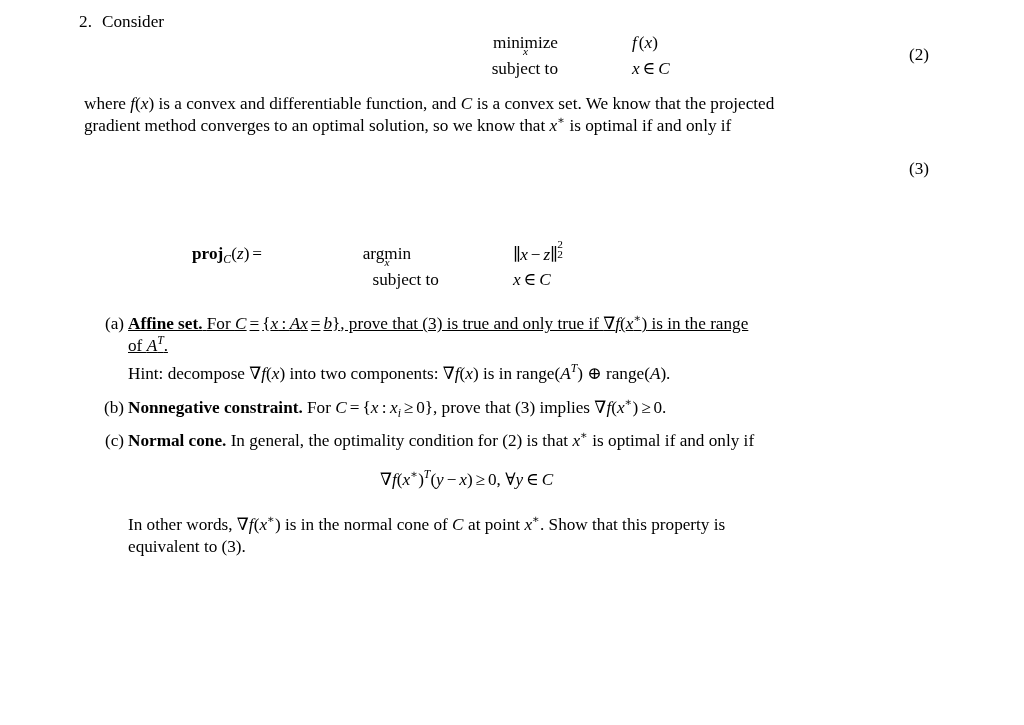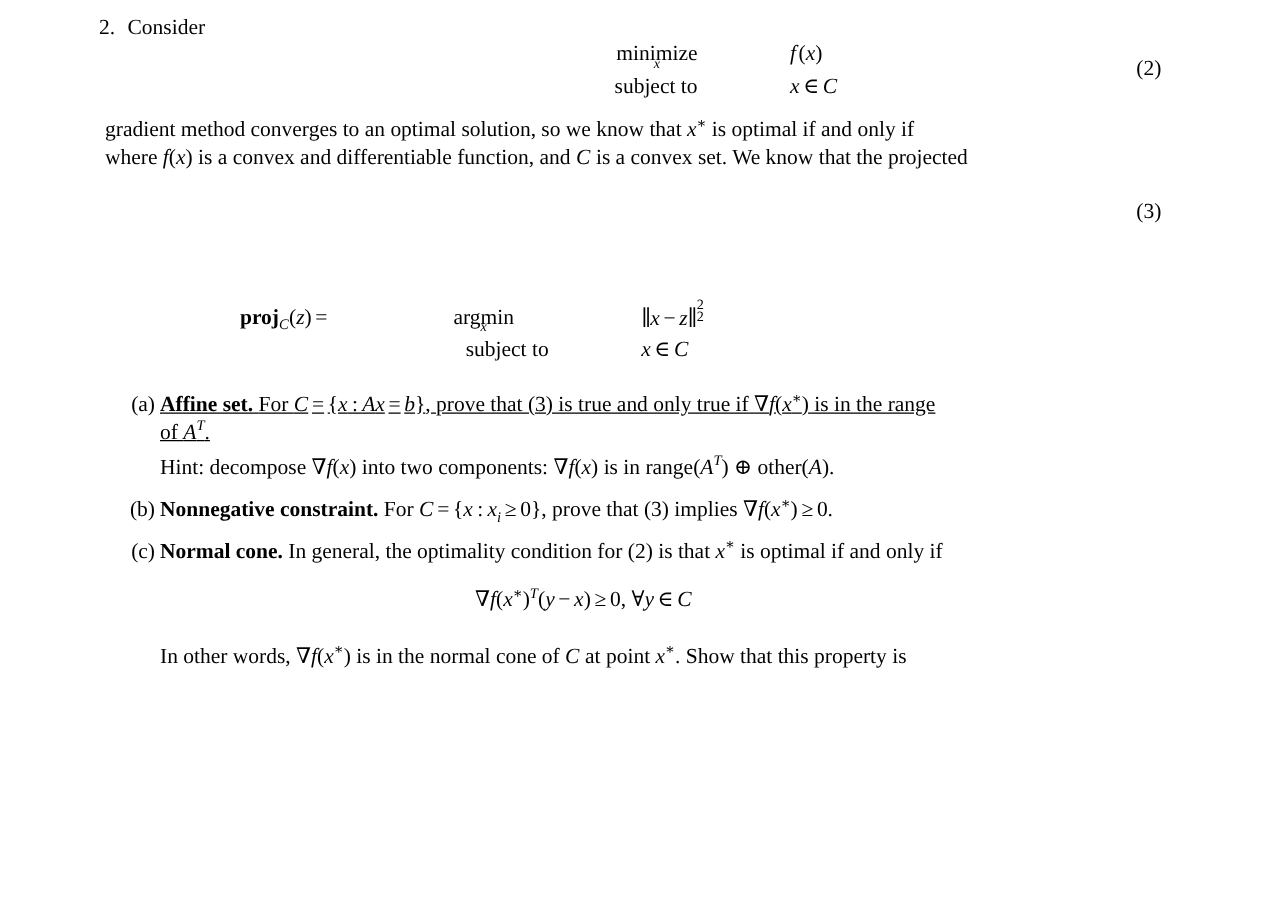--- a/index.html
+++ b/index.html
@@ -148,22 +148,22 @@
         <span class="mi">f</span><span class="thin"></span>(<span class="mi">x</span>)
       </div>
       <div style="height:26px;">
         <span class="mi">x</span><span class="op">∈</span><span class="cal">C</span>
       </div>
     </div>
   </div>
   <div class="eqnum" style="left:909px; top:44px;">(2)</div>
 
   <div class="para" style="left:84px; top:93px;">
+    <span class="para-line"><span>where </span><span class="mi">f</span>(<span class="mi">x</span><span>)</span><span> is a convex and differentiable function, and </span><span class="cal">C</span><span> is a convex set. We know that the projected</span></span>
     <span class="para-line"><span>gradient method converges to an optimal solution, so we know that </span><span class="mi">x</span><sup class="str">∗</sup><span> is optimal if and only if</span></span>
-    <span class="para-line"><span>where </span><span class="mi">f</span>(<span class="mi">x</span><span>)</span><span> is a convex and differentiable function, and </span><span class="cal">C</span><span> is a convex set. We know that the projected</span></span>
   </div>
 
   <div class="eqnum" style="left:909px; top:158px;">(3)</div>
 
 
   <div class="eqblock" style="left:192px; top:243px;">
     <div style="padding-top:0px; padding-right:22px;">
       <span class="mb">proj</span><sub class="str"><span class="cal">C</span></sub>(<span class="mi">z</span>)<span class="op">=</span>
     </div>
     <div class="eq-col-left" style="width:104px;">
@@ -185,21 +185,21 @@
     </div>
   </div>
 
   <div class="sub-label" style="left:80px; top:313px;">(a)</div>
   <div class="sub-body" style="top:313px;text-decoration:underline;">
     <span class="para-line"><span class="mb">Affine set.</span>
       <span>For </span><span class="cal">C</span><span class="op">=</span>{<span class="mi">x</span> : <span class="mi">A</span><span class="mi">x</span><span class="op">=</span><span class="mi">b</span>}<span>, prove that (3) is true and only true if </span>∇<span class="mi">f</span>(<span class="mi">x</span><sup class="str">∗</sup>)<span> is in the range</span></span>
     <span class="para-line"><span>of </span><span class="mi">A</span><sup class="str"><span class="mi">T</span></sup><span>.</span></span>
   </div>
   <div class="sub-body" style="top:363px;">
-    <span>Hint: decompose </span>∇<span class="mi">f</span>(<span class="mi">x</span>)<span> into two components: </span>∇<span class="mi">f</span>(<span class="mi">x</span>)<span> is in range(</span><span class="mi">A</span><sup class="str"><span class="mi">T</span></sup><span>) ⊕ other(</span><span class="mi">A</span><span>).</span>
+    <span>Hint: decompose </span>∇<span class="mi">f</span>(<span class="mi">x</span>)<span> into two components: </span>∇<span class="mi">f</span>(<span class="mi">x</span>)<span> is in range(</span><span class="mi">A</span><sup class="str"><span class="mi">T</span></sup><span>) ⊕ range(</span><span class="mi">A</span><span>).</span>
   </div>
 
   <div class="sub-label" style="left:80px; top:397px;">(b)</div>
   <div class="sub-body" style="top:397px;">
     <span class="mb">Nonnegative constraint.</span>
     <span>For </span><span class="cal">C</span><span class="op">=</span>{<span class="mi">x</span> : <span class="mi">x</span><sub class="str"><span class="mi">i</span></sub><span class="op">≥</span>0}<span>, prove that (3) implies </span>∇<span class="mi">f</span>(<span class="mi">x</span><sup class="str">∗</sup>)<span class="op">≥</span>0<span>.</span>
   </div>
 
   <div class="sub-label" style="left:80px; top:430px;">(c)</div>
   <div class="sub-body" style="top:430px;">
@@ -208,15 +208,16 @@
   </div>
 
   <div class="eqblock" style="left:380px; top:469px;">
     <div>
       ∇<span class="mi">f</span>(<span class="mi">x</span><sup class="str">∗</sup>)<sup class="str"><span class="mi">T</span></sup>(<span class="mi">y</span><span class="op">−</span><span class="mi">x</span>)<span class="op">≥</span>0,&nbsp;∀<span class="mi">y</span><span class="op">∈</span><span class="cal">C</span>
     </div>
   </div>
 
   <div class="para" style="left:128px; top:514px;">
     <span class="para-line"><span>In other words, </span>∇<span class="mi">f</span>(<span class="mi">x</span><sup class="str">∗</sup>)<span> is in the </span><span class="it">normal cone of</span> <span class="cal">C</span> <span class="it">at point</span> <span class="mi">x</span><sup class="str">∗</sup><span>. Show that this property is</span></span>
+    <span class="para-line">equivalent to (3).</span>
   </div>
 
 </div>
 
 </body></html>

